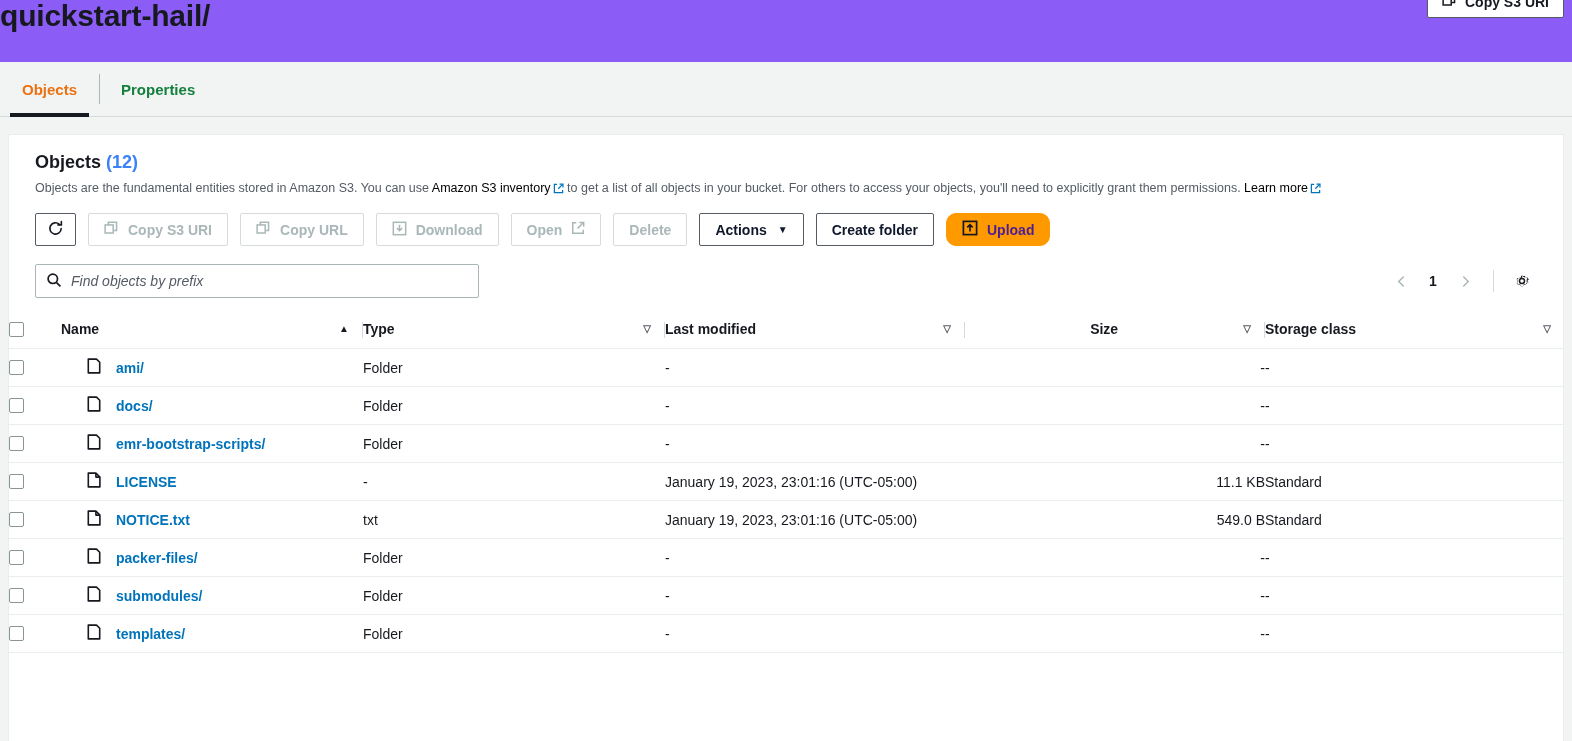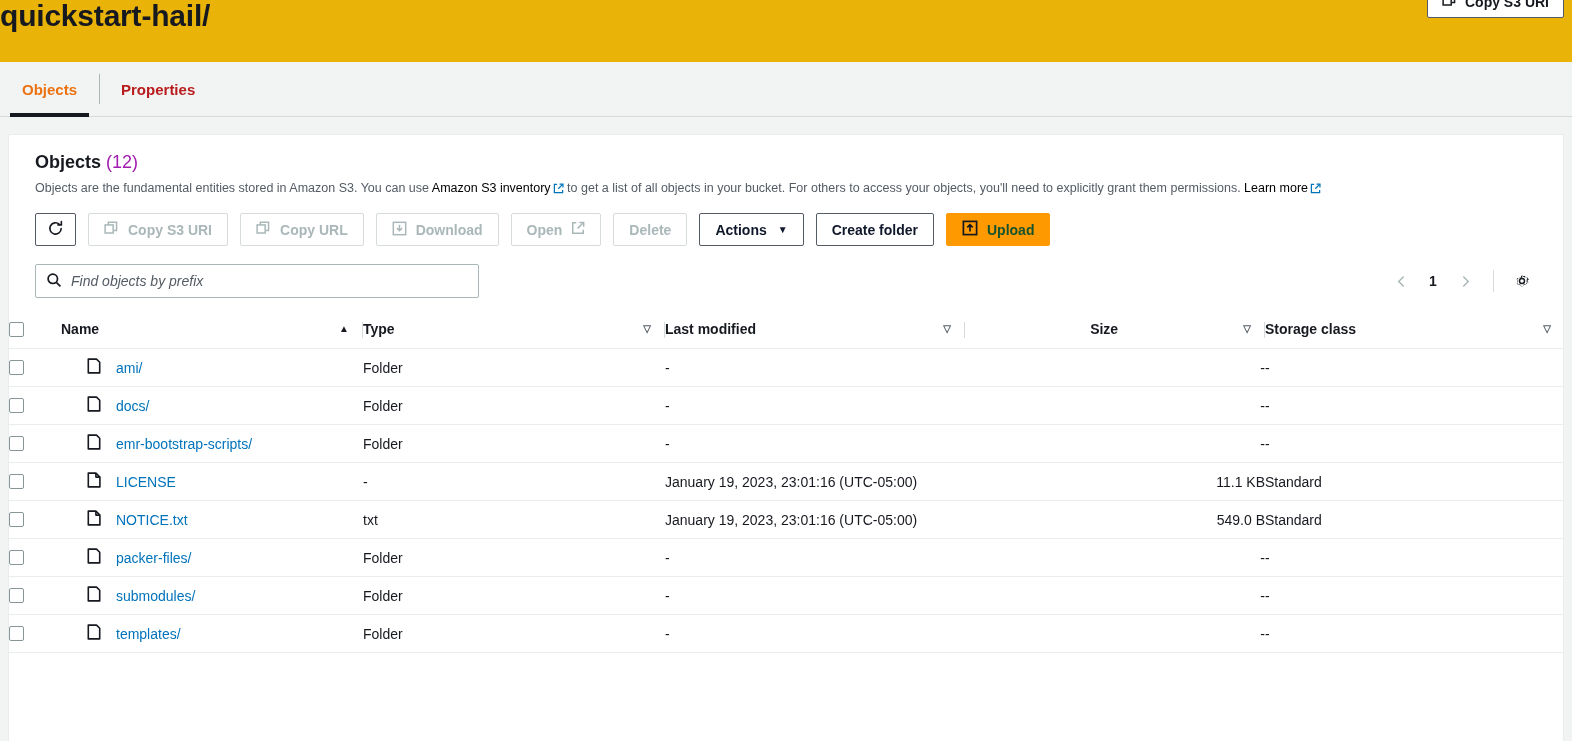--- a/index.html
+++ b/index.html
@@ -15,21 +15,21 @@
     background: #f2f3f3;
     color: #16191f;
     font-size: 14px;
     position: relative;
   }
 
   
   .page-head {
     position: relative;
     height: 62px;
-    background: #eab308;
+    background: #8b5cf6;
   }
   .bucket-title {
     position: absolute;
     left: 0px;
     top: -4px;
     font-size: 30px;
     font-weight: 700;
     letter-spacing: -0.2px;
     color: #16191f;
     line-height: 40px;
@@ -60,21 +60,21 @@
     display: flex;
     align-items: stretch;
     border-bottom: 1px solid #d5dbdb;
   }
   .tab {
     display: flex;
     align-items: center;
     padding: 0 22px;
     font-size: 15px;
     font-weight: 700;
-    color: #b91c1c;
+    color: #15803d;
     cursor: pointer;
     position: relative;
   }
   .tab + .tab::before {
     content: "";
     position: absolute;
     left: 0;
     top: 12px;
     bottom: 12px;
     width: 1px;
@@ -110,22 +110,22 @@
   .card-head {
     padding: 0 26px;
   }
   .objects-heading {
     font-size: 18px;
     font-weight: 700;
     color: #16191f;
     line-height: 22px;
   }
   .objects-count {
-    font-weight: 400;
-    color: #a21caf;
+    font-weight: 700;
+    color: #3b82f6;
   }
   .objects-desc {
     margin-top: 7px;
     font-size: 12.5px;
     color: #545b64;
     line-height: 16px;
   }
   .link {
     color: #000000;
     font-weight: 400;
@@ -167,21 +167,22 @@
     border-color: #d5dbdb;
     color: #aab7b8;
     cursor: default;
   }
   .btn.icon-only {
     padding: 0 11px;
   }
   .btn.primary {
     background: #ff9900;
     border-color: #ff9900;
-    color: #14532d;
+    color: #4c1d95;
+    border-radius: 10px;
   }
   .btn .caret {
     font-size: 10px;
     line-height: 1;
     margin-left: 2px;
   }
 
   
   .filter-row {
     display: flex;
@@ -328,20 +329,21 @@
   .name-cell {
     display: flex;
     align-items: center;
     gap: 14px;
     padding-left: 26px;
   }
   .name-link {
     color: #0073bb;
     text-decoration: none;
     cursor: pointer;
+    font-weight: bold;
   }
 </style>
 </head>
 <body>
 
 <div class="page-head">
   <div class="bucket-title">quickstart-hail/</div>
   <button class="copy-uri-top">
     <span>
       <svg width="15" height="15" viewBox="0 0 16 16" fill="none" stroke="#16191f" stroke-width="1.6">

